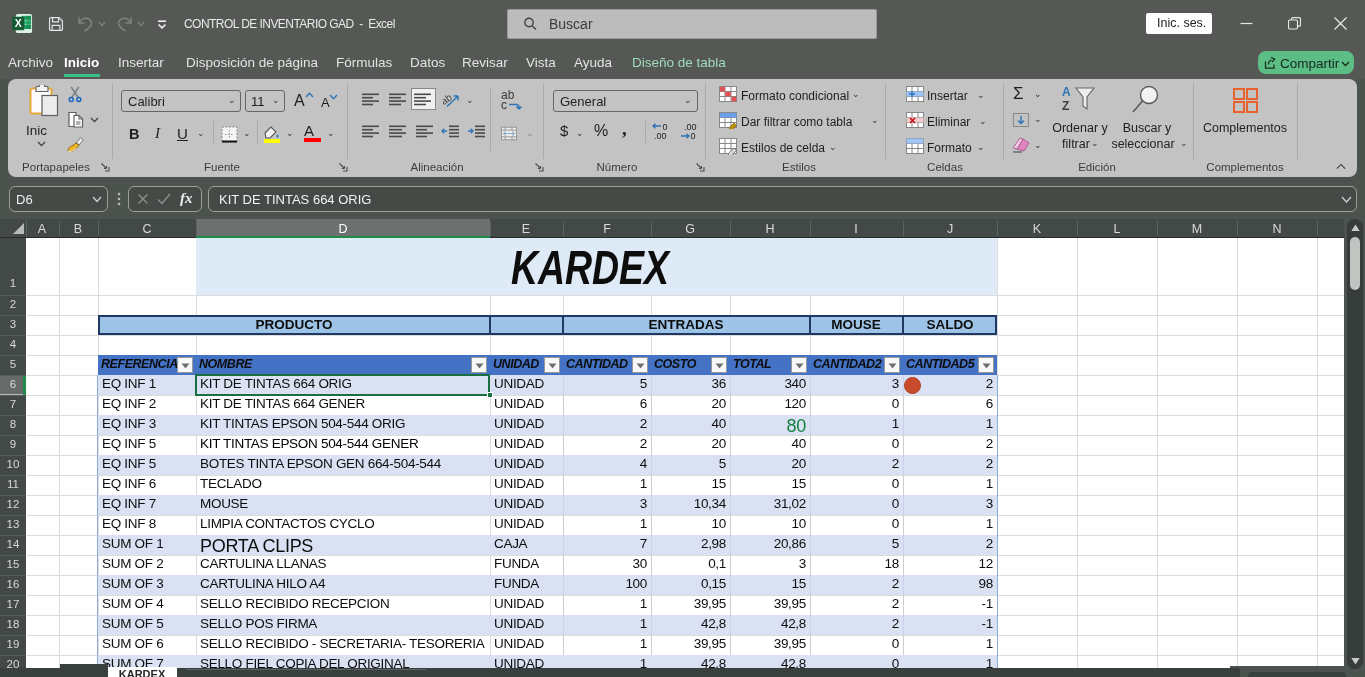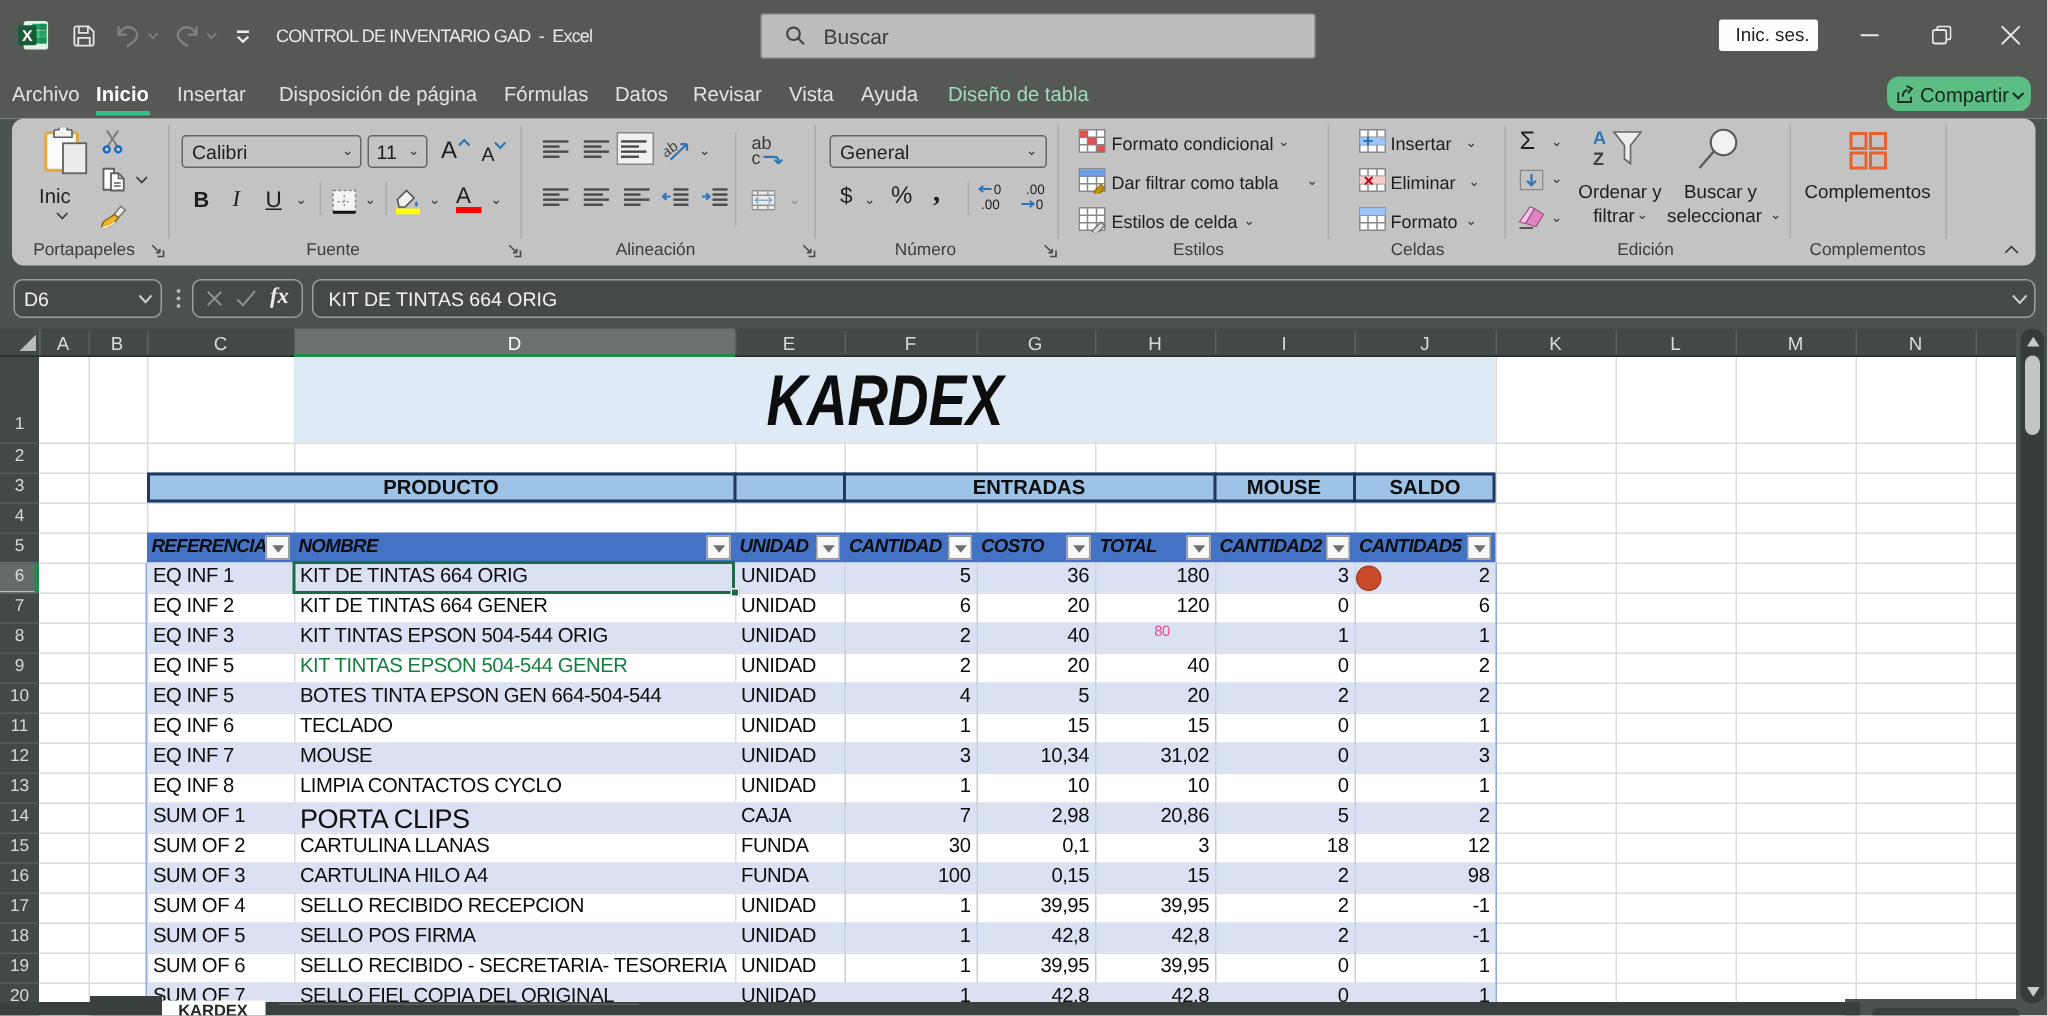--- a/index.html
+++ b/index.html
@@ -538,42 +538,42 @@
 <div class="ab" style="left:978px;top:357px;width:16px;height:16px;background:#f8f8f8;border:1px solid #999;box-sizing:border-box;"></div>
 <svg class="ab" style="left:982px;top:363px" width="9" height="6" viewBox="0 0 9 6">
     <path d="M0.5 0.5 H8.5 L4.5 5.5 Z" fill="#707070"></path>
   </svg>
 <div class="ab" style="left:98px;top:375px;width:899px;height:20px;background:#d9e1f2;"></div>
 <div class="tx" style="left:102px;top:376px;color:#0d0d0d;font-size:13.5px;letter-spacing:-0.3px;">EQ INF 1</div>
 <div class="tx" style="left:200px;top:376px;color:#0d0d0d;font-size:13.5px;letter-spacing:-0.3px;">KIT DE TINTAS 664 ORIG</div>
 <div class="tx" style="left:494px;top:376px;color:#0d0d0d;font-size:13.5px;letter-spacing:-0.3px;">UNIDAD</div>
 <div class="tx" style="left:647px;top:376px;transform:translateX(-100%);color:#0d0d0d;font-size:13.5px;letter-spacing:-0.3px;">5</div>
 <div class="tx" style="left:726px;top:376px;transform:translateX(-100%);color:#0d0d0d;font-size:13.5px;letter-spacing:-0.3px;">36</div>
-<div class="tx" style="left:806px;top:376px;transform:translateX(-100%);color:#0d0d0d;font-size:13.5px;letter-spacing:-0.3px;">180</div>
+<div class="tx" style="left:806px;top:376px;transform:translateX(-100%);color:#0d0d0d;font-size:13.5px;letter-spacing:-0.3px;">340</div>
 <div class="tx" style="left:899px;top:376px;transform:translateX(-100%);color:#0d0d0d;font-size:13.5px;letter-spacing:-0.3px;">3</div>
 <div class="tx" style="left:993px;top:376px;transform:translateX(-100%);color:#0d0d0d;font-size:13.5px;letter-spacing:-0.3px;">2</div>
 <div class="tx" style="left:102px;top:396px;color:#0d0d0d;font-size:13.5px;letter-spacing:-0.3px;">EQ INF 2</div>
 <div class="tx" style="left:200px;top:396px;color:#0d0d0d;font-size:13.5px;letter-spacing:-0.3px;">KIT DE TINTAS 664 GENER</div>
 <div class="tx" style="left:494px;top:396px;color:#0d0d0d;font-size:13.5px;letter-spacing:-0.3px;">UNIDAD</div>
 <div class="tx" style="left:647px;top:396px;transform:translateX(-100%);color:#0d0d0d;font-size:13.5px;letter-spacing:-0.3px;">6</div>
 <div class="tx" style="left:726px;top:396px;transform:translateX(-100%);color:#0d0d0d;font-size:13.5px;letter-spacing:-0.3px;">20</div>
 <div class="tx" style="left:806px;top:396px;transform:translateX(-100%);color:#0d0d0d;font-size:13.5px;letter-spacing:-0.3px;">120</div>
 <div class="tx" style="left:899px;top:396px;transform:translateX(-100%);color:#0d0d0d;font-size:13.5px;letter-spacing:-0.3px;">0</div>
 <div class="tx" style="left:993px;top:396px;transform:translateX(-100%);color:#0d0d0d;font-size:13.5px;letter-spacing:-0.3px;">6</div>
 <div class="ab" style="left:98px;top:415px;width:899px;height:20px;background:#d9e1f2;"></div>
 <div class="tx" style="left:102px;top:416px;color:#0d0d0d;font-size:13.5px;letter-spacing:-0.3px;">EQ INF 3</div>
 <div class="tx" style="left:200px;top:416px;color:#0d0d0d;font-size:13.5px;letter-spacing:-0.3px;">KIT TINTAS EPSON 504-544 ORIG</div>
 <div class="tx" style="left:494px;top:416px;color:#0d0d0d;font-size:13.5px;letter-spacing:-0.3px;">UNIDAD</div>
 <div class="tx" style="left:647px;top:416px;transform:translateX(-100%);color:#0d0d0d;font-size:13.5px;letter-spacing:-0.3px;">2</div>
 <div class="tx" style="left:726px;top:416px;transform:translateX(-100%);color:#0d0d0d;font-size:13.5px;letter-spacing:-0.3px;">40</div>
-<div class="tx" style="left:780px;top:416px;transform:translateX(-100%);color:#ec4899;font-size:10px;letter-spacing:-0.3px;">80</div>
+<div class="tx" style="left:806px;top:416px;transform:translateX(-100%);color:#15803d;font-size:18px;letter-spacing:-0.3px;">80</div>
 <div class="tx" style="left:899px;top:416px;transform:translateX(-100%);color:#0d0d0d;font-size:13.5px;letter-spacing:-0.3px;">1</div>
 <div class="tx" style="left:993px;top:416px;transform:translateX(-100%);color:#0d0d0d;font-size:13.5px;letter-spacing:-0.3px;">1</div>
 <div class="tx" style="left:102px;top:436px;color:#0d0d0d;font-size:13.5px;letter-spacing:-0.3px;">EQ INF 5</div>
-<div class="tx" style="left:200px;top:436px;color:#15803d;font-size:13.5px;letter-spacing:-0.3px;">KIT TINTAS EPSON 504-544 GENER</div>
+<div class="tx" style="left:200px;top:436px;color:#000000;font-size:13.5px;letter-spacing:-0.3px;">KIT TINTAS EPSON 504-544 GENER</div>
 <div class="tx" style="left:494px;top:436px;color:#0d0d0d;font-size:13.5px;letter-spacing:-0.3px;">UNIDAD</div>
 <div class="tx" style="left:647px;top:436px;transform:translateX(-100%);color:#0d0d0d;font-size:13.5px;letter-spacing:-0.3px;">2</div>
 <div class="tx" style="left:726px;top:436px;transform:translateX(-100%);color:#0d0d0d;font-size:13.5px;letter-spacing:-0.3px;">20</div>
 <div class="tx" style="left:806px;top:436px;transform:translateX(-100%);color:#0d0d0d;font-size:13.5px;letter-spacing:-0.3px;">40</div>
 <div class="tx" style="left:899px;top:436px;transform:translateX(-100%);color:#0d0d0d;font-size:13.5px;letter-spacing:-0.3px;">0</div>
 <div class="tx" style="left:993px;top:436px;transform:translateX(-100%);color:#0d0d0d;font-size:13.5px;letter-spacing:-0.3px;">2</div>
 <div class="ab" style="left:98px;top:455px;width:899px;height:20px;background:#d9e1f2;"></div>
 <div class="tx" style="left:102px;top:456px;color:#0d0d0d;font-size:13.5px;letter-spacing:-0.3px;">EQ INF 5</div>
 <div class="tx" style="left:200px;top:456px;color:#0d0d0d;font-size:13.5px;letter-spacing:-0.3px;">BOTES TINTA EPSON GEN 664-504-544</div>
 <div class="tx" style="left:494px;top:456px;color:#0d0d0d;font-size:13.5px;letter-spacing:-0.3px;">UNIDAD</div>

